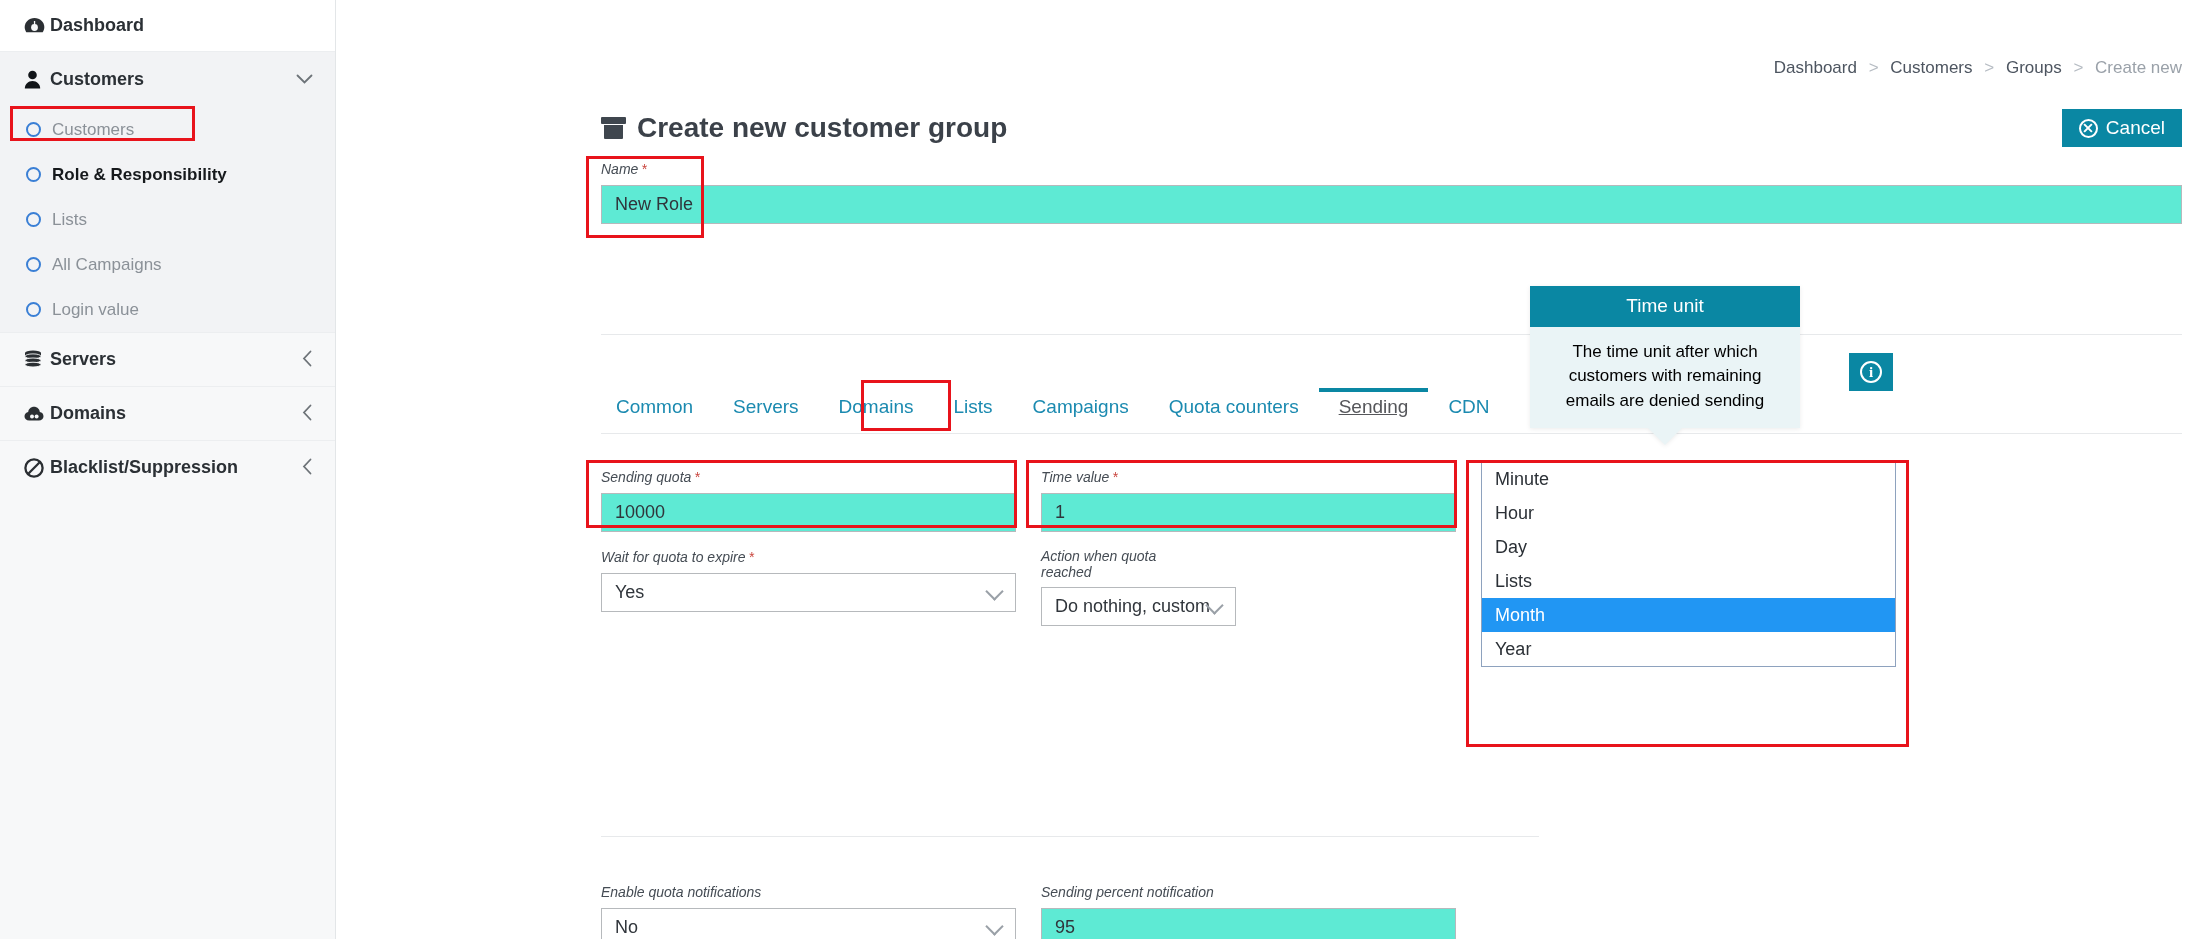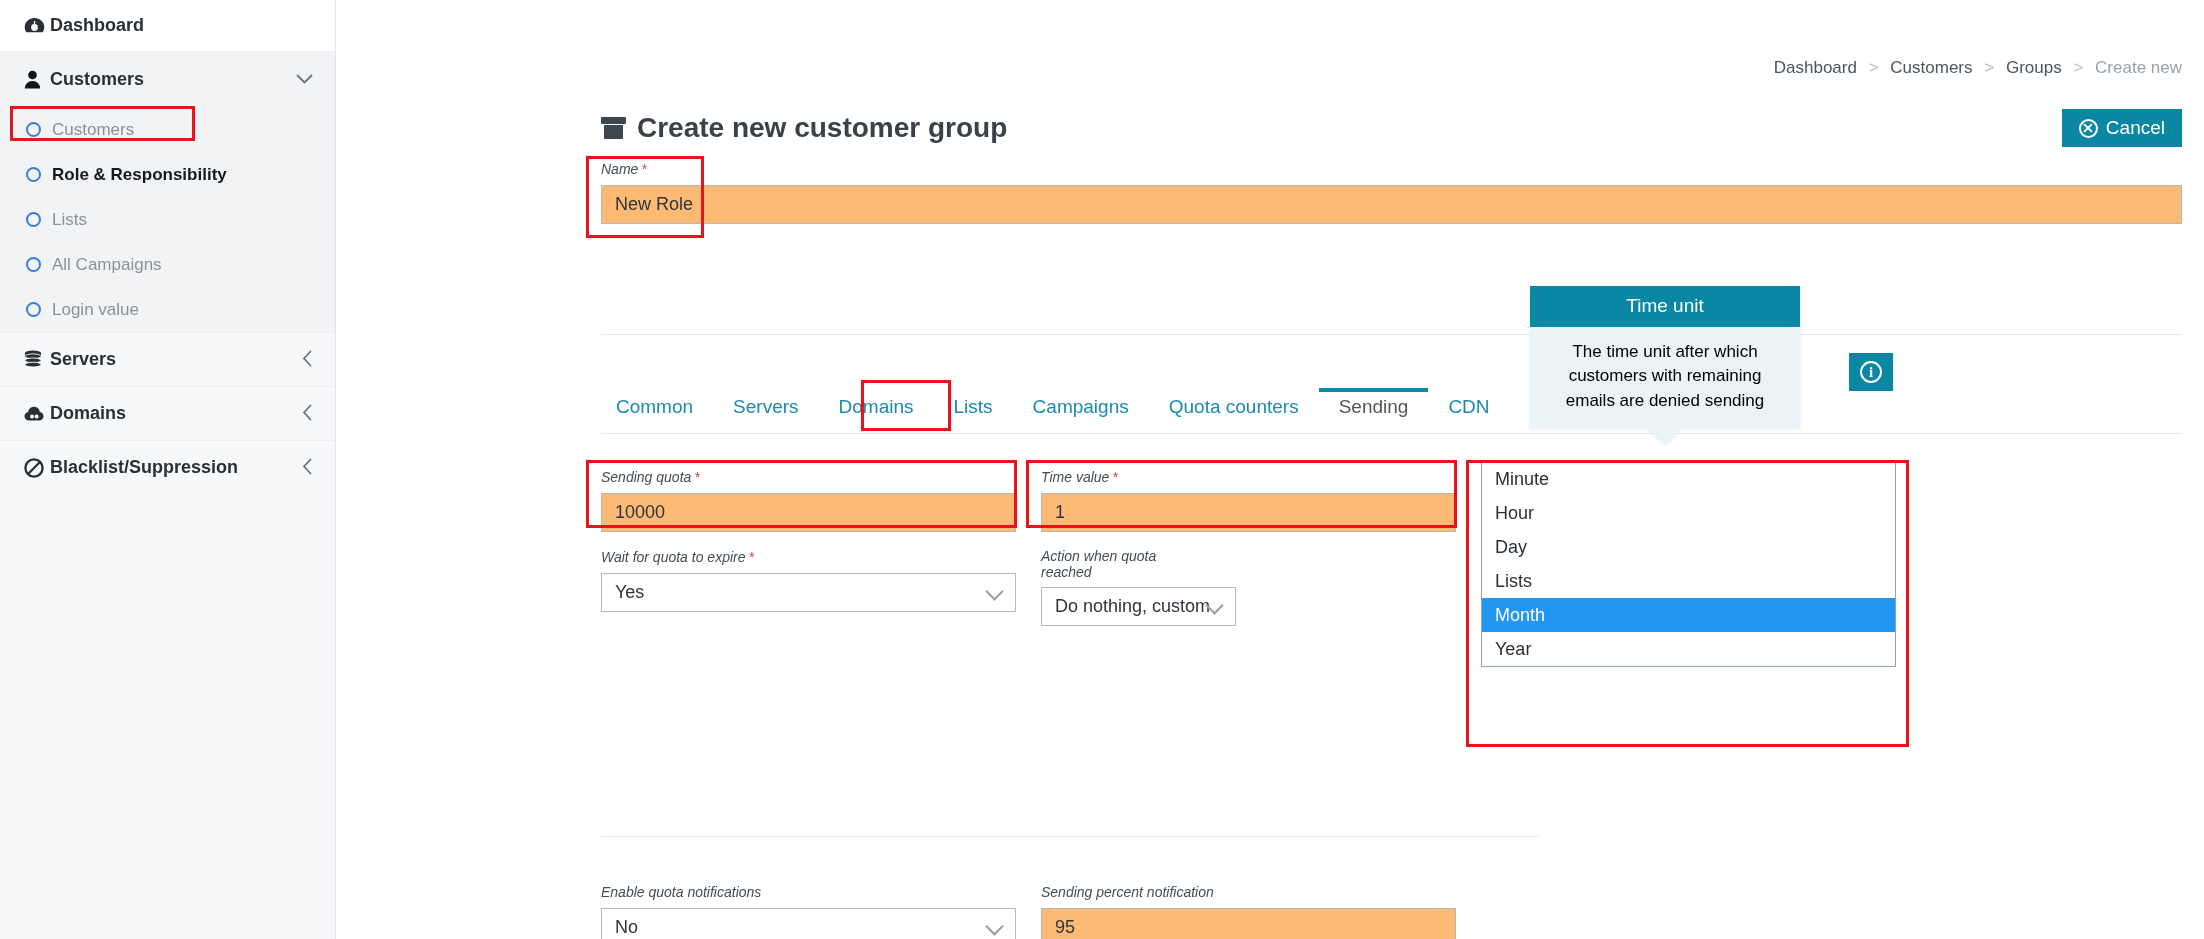--- a/index.html
+++ b/index.html
@@ -110,21 +110,21 @@
   }
   .x-circle::before { transform: translate(-50%,-50%) rotate(45deg); }
   .x-circle::after  { transform: translate(-50%,-50%) rotate(-45deg); }
 
   
   #name-row { position: absolute; left: 265px; top: 132px; right: 22px; }
   .field-label { font-size: 14px; color: #454c54; white-space: nowrap; font-style: italic; }
   .req { color: #c9453d; margin-left: 3px; }
   .txt-input {
     width: 100%; height: 39px; border: 1px solid #b6b9bc;
-    background: #fdba74; font-size: 18px; color: #30353b;
+    background: #5eead4; font-size: 18px; color: #30353b;
     padding: 0 13px; font-family: "Liberation Sans", sans-serif;
     outline: none; margin-top: 7px;
   }
   .sel-input {
     width: 100%; height: 39px; border: 1px solid #b6b9bc;
     background: #fff; font-size: 18px; color: #30353b;
     padding: 0 13px; margin-top: 7px;
     display: flex; align-items: center; position: relative; cursor: pointer;
   }
   .chev {
@@ -143,21 +143,21 @@
     position: absolute; left: 265px; top: 360px;
     display: flex; align-items: flex-end; gap: 0;
   }
   .tab {
     font-size: 19px; color: #1b8ab0; padding: 8px 20px 12px 20px;
     white-space: nowrap; cursor: pointer; position: relative;
   }
   .tab:first-child { padding-left: 15px; }
   .tab.active {
     color: #55565a; border-top: 4px solid #0a87a3;
-    background: #fff; padding-top: 4px;
+    background: #fff; padding-top: 4px; text-decoration: underline;
   }
 
   
   .fgroup { position: absolute; }
   .col-a { left: 265px; width: 415px; }
   .col-b { left: 705px; width: 415px; }
   .col-c { left: 1145px; width: 415px; }
 
   
   #info-btn {

